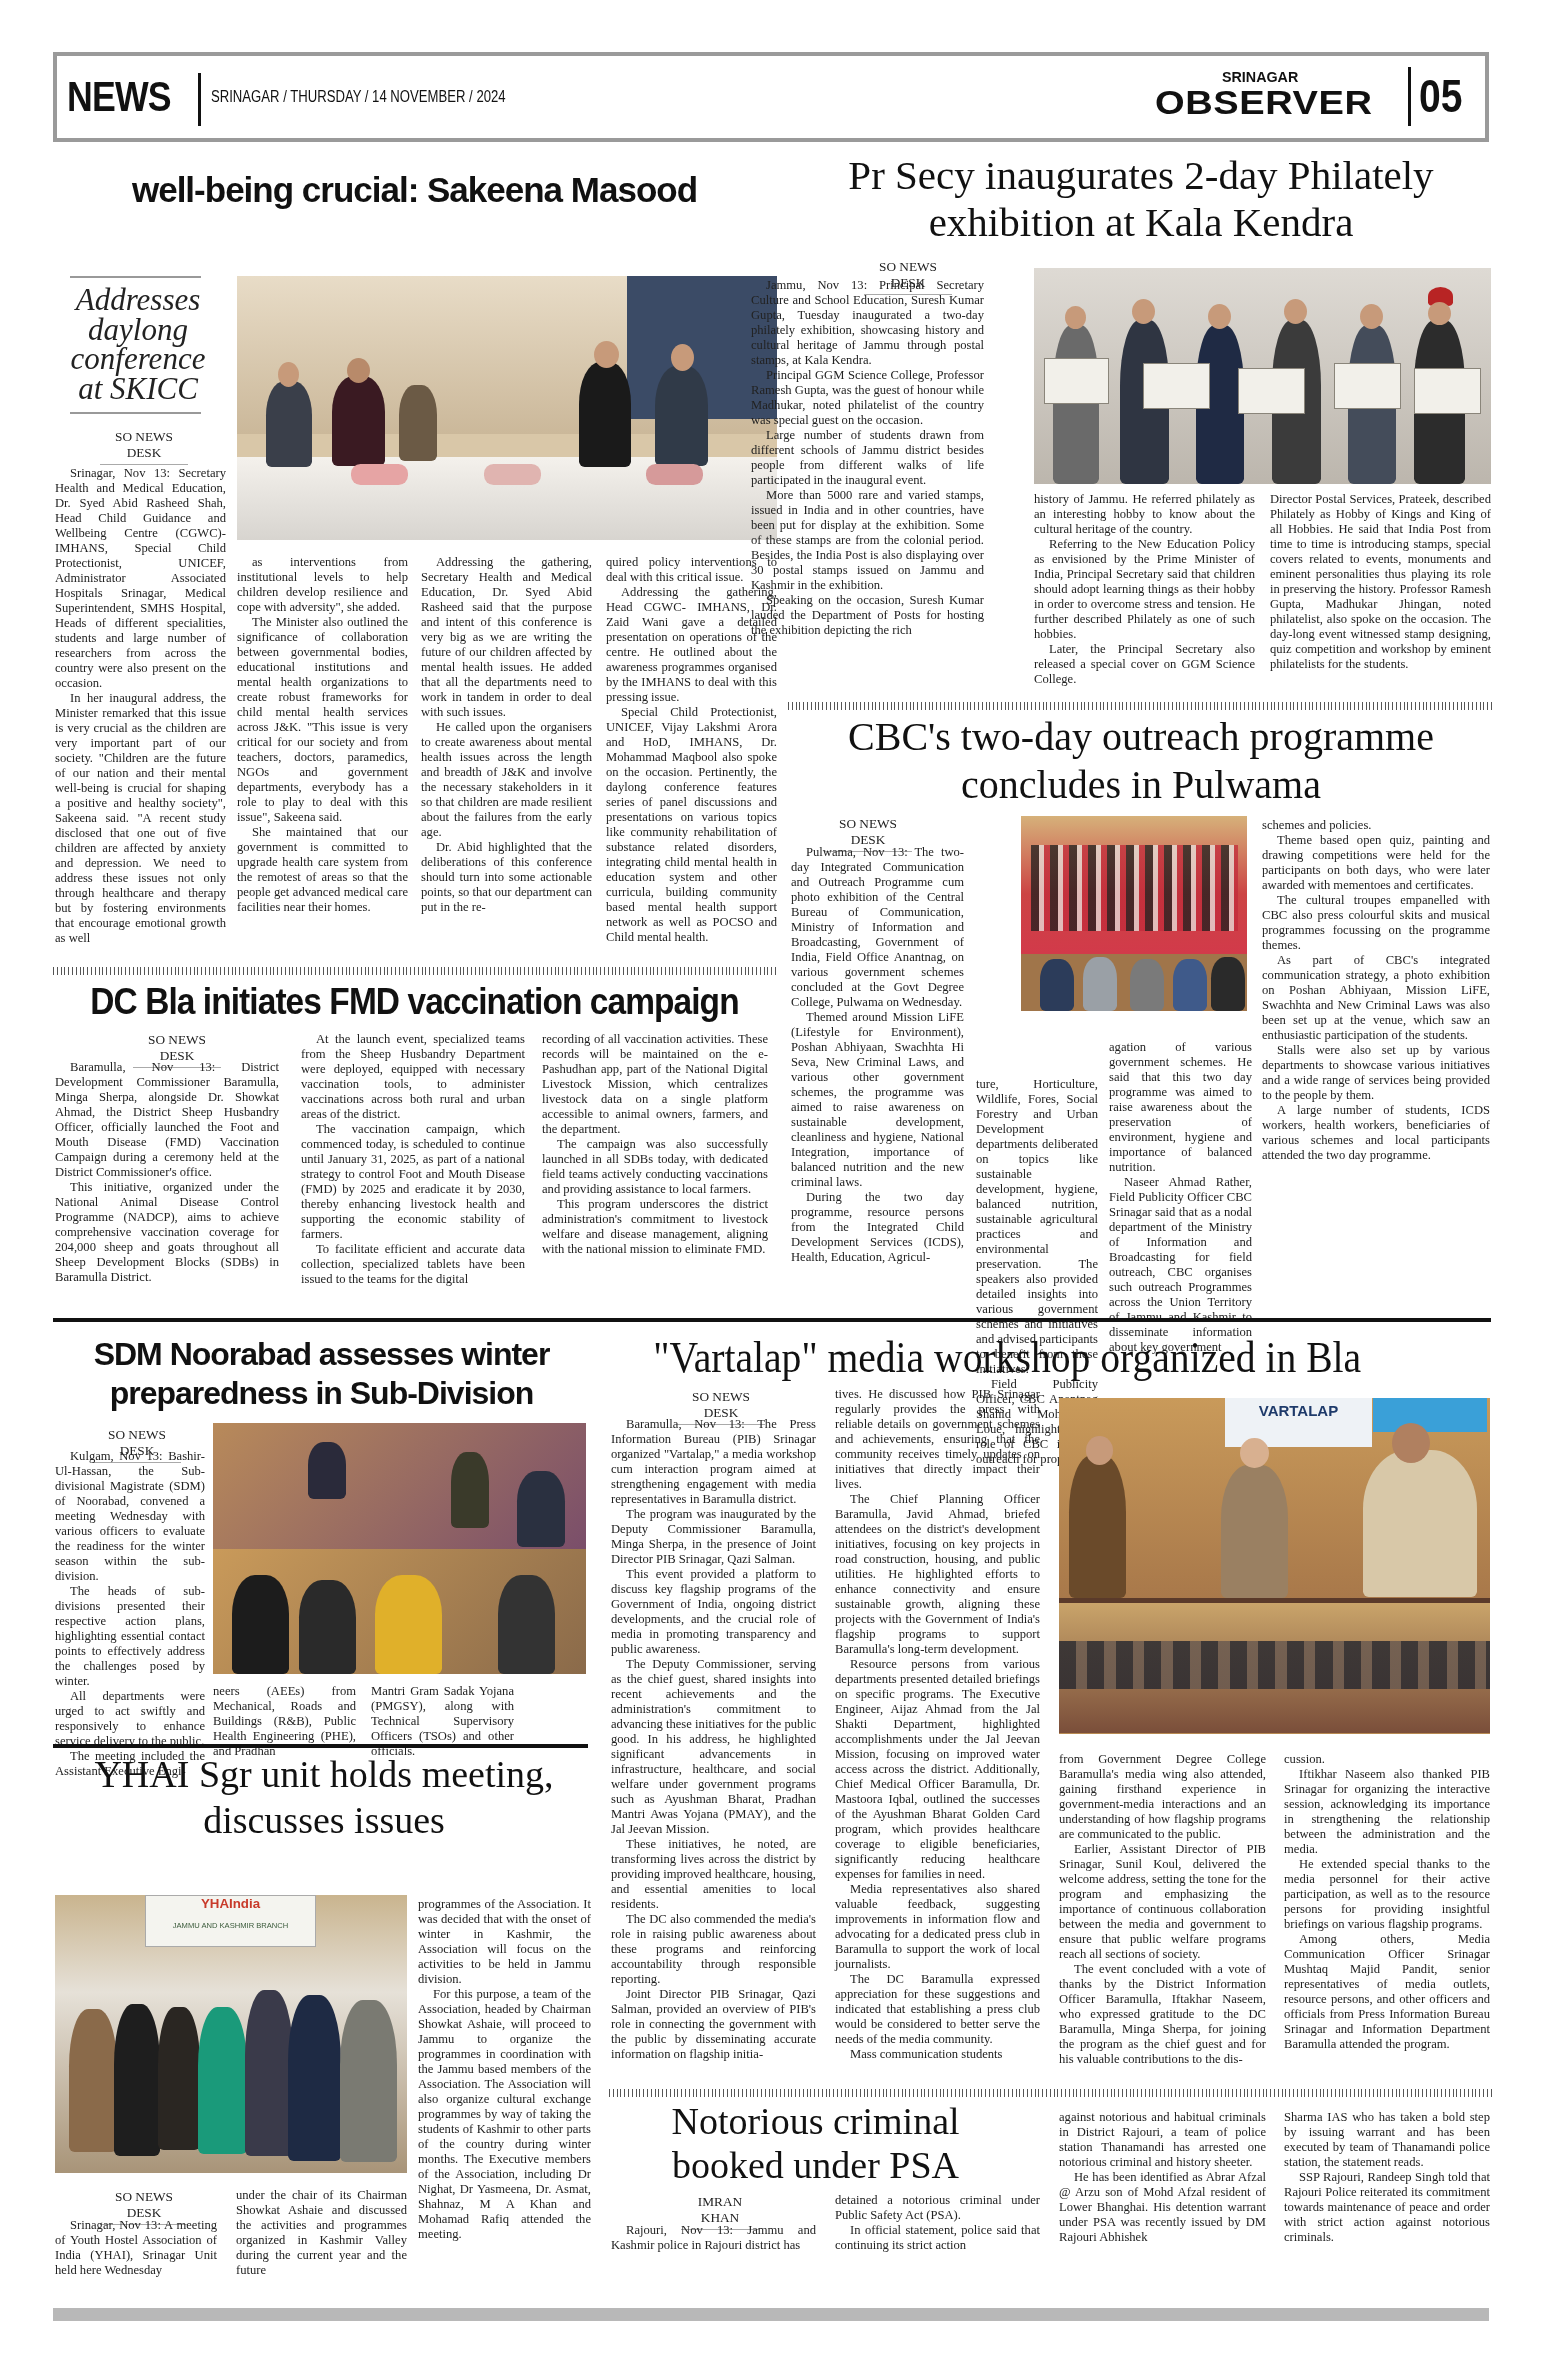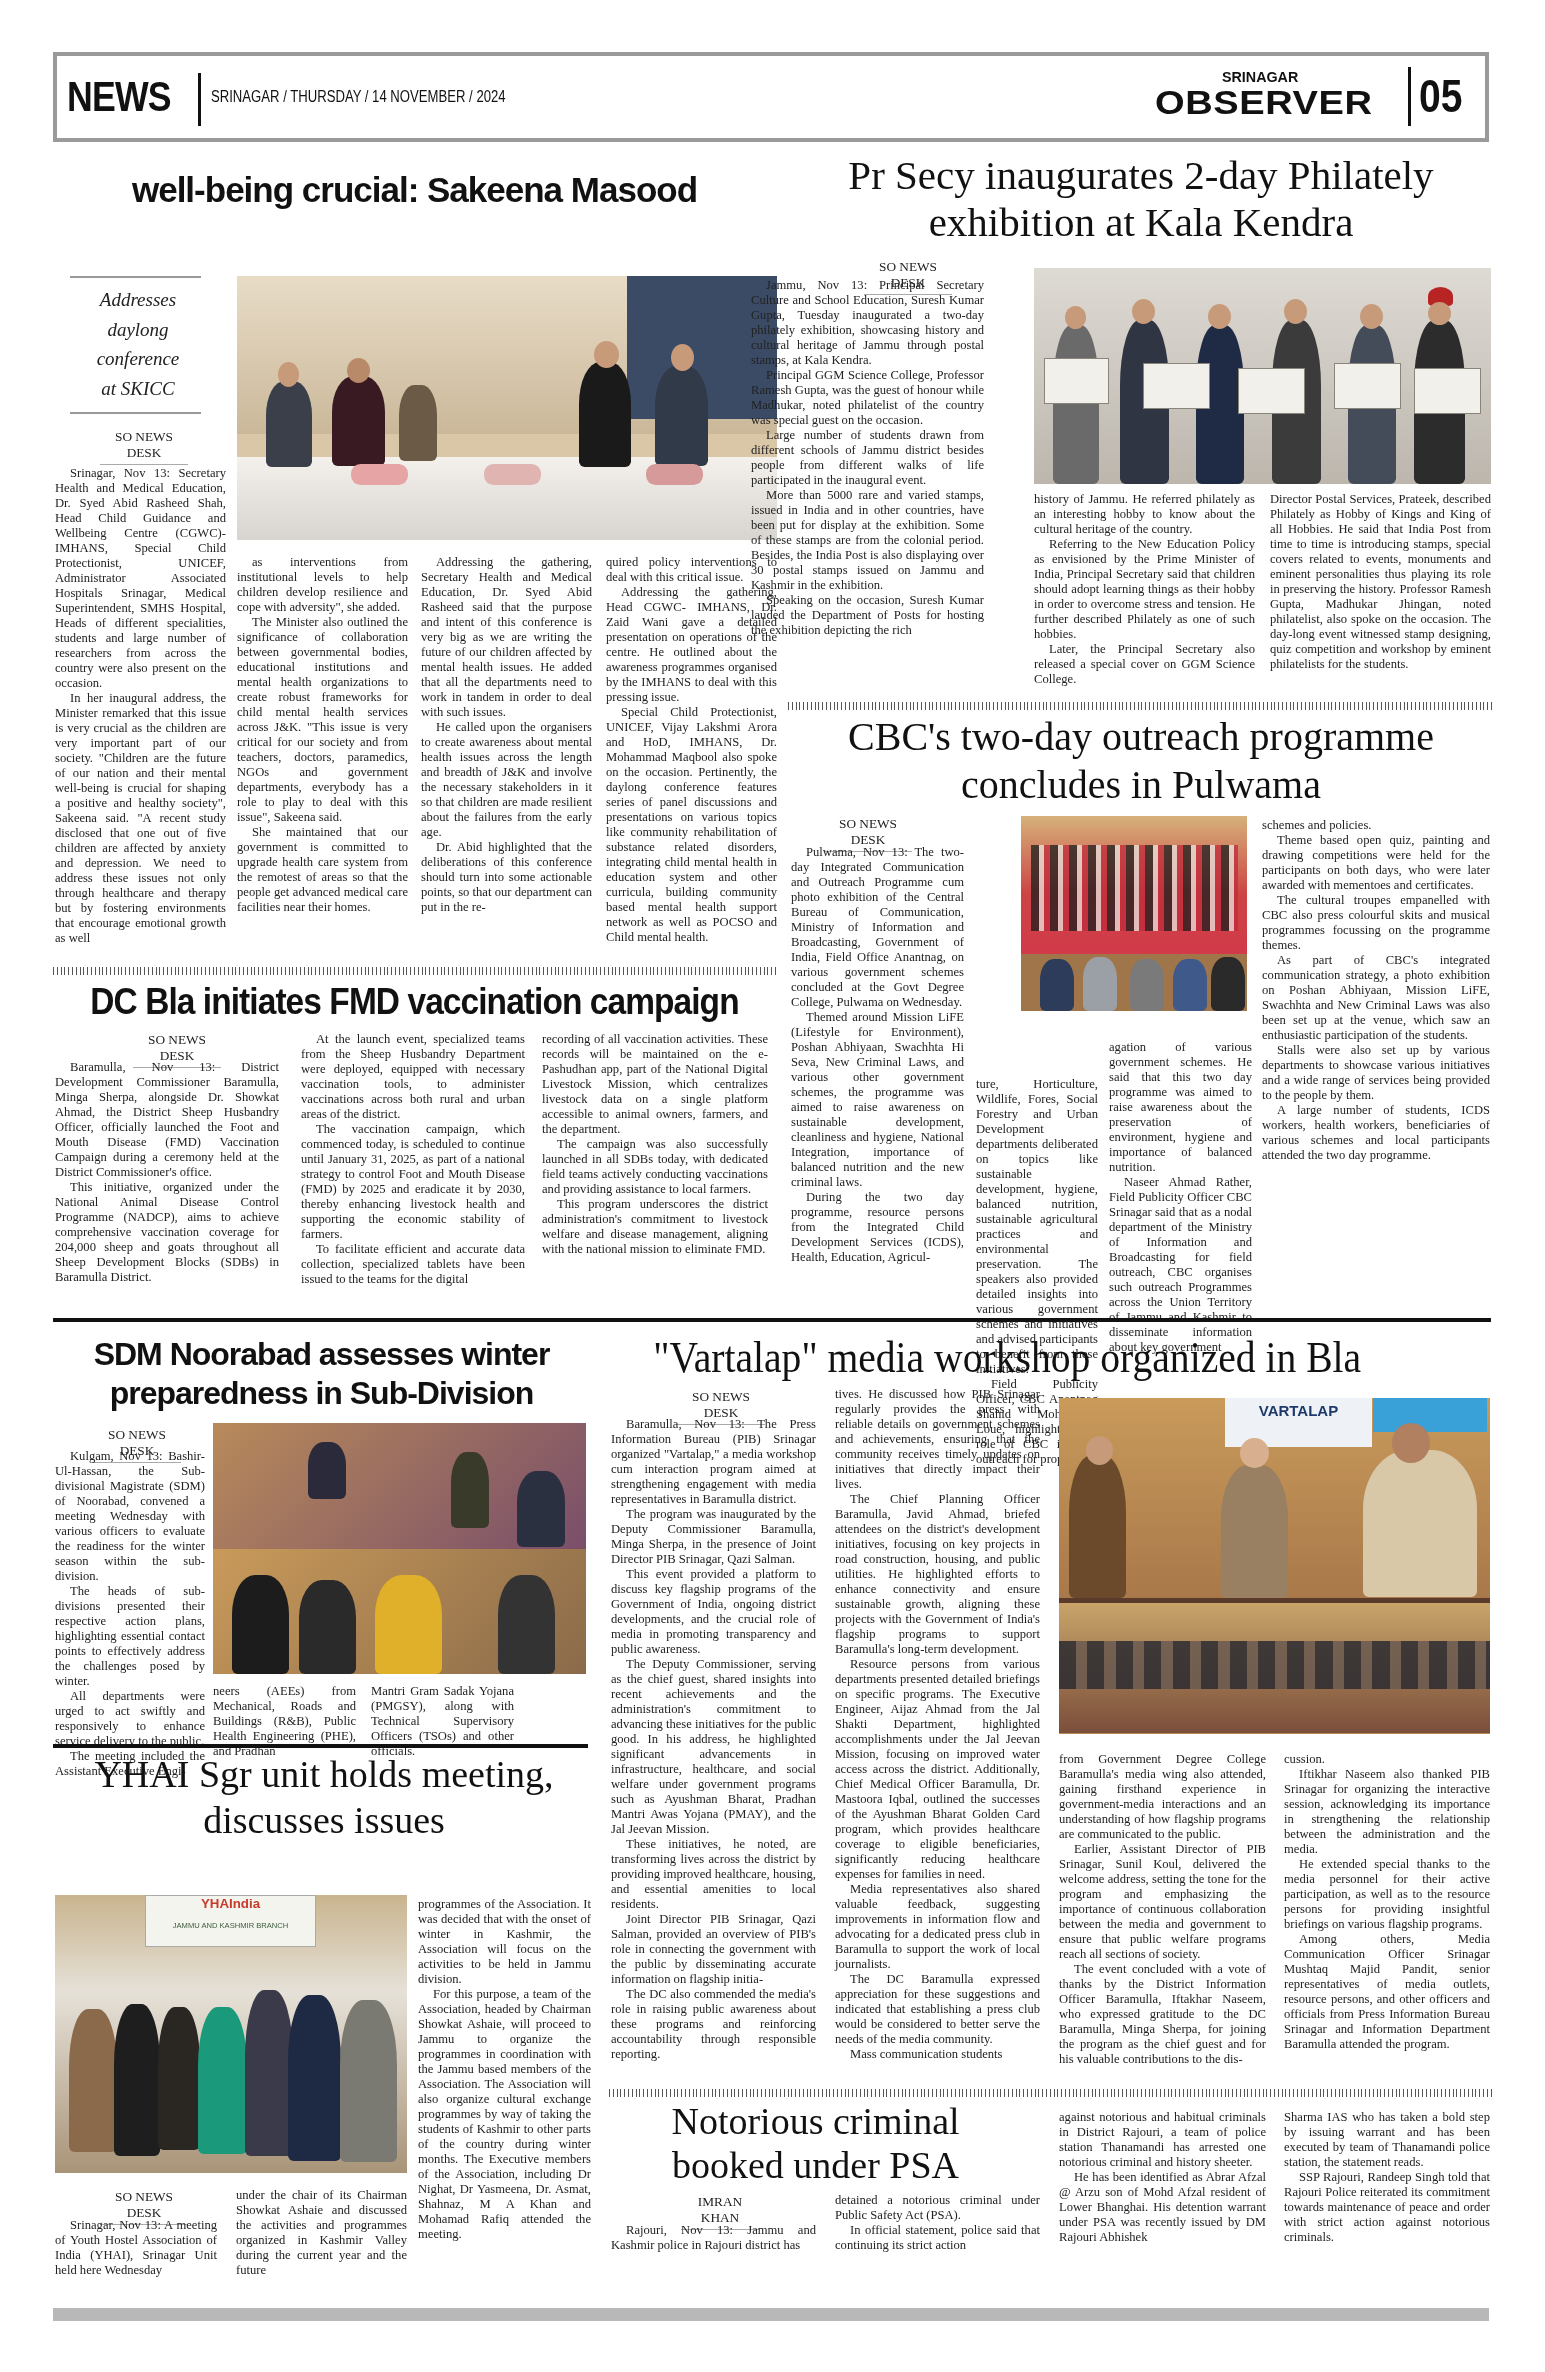--- a/index.html
+++ b/index.html
@@ -17,21 +17,21 @@
 
   .headline-sans { position: absolute; font-family: "Liberation Sans", sans-serif; font-weight: 700; color: #111; text-align: center; letter-spacing: -1px; line-height: 1.22; }
   .headline-serif { position: absolute; font-family: "Liberation Serif", serif; color: #111; text-align: center; line-height: 1.15; }
 
   .byline { position: absolute; font-family: "Liberation Serif", serif; font-size: 13.3px; color: #222; text-align: center; border-bottom: 1.9px solid #aaa; padding-bottom: 2.9px; }
 
   .col { position: absolute; font-family: "Liberation Serif", serif; font-size: 12.6px; line-height: 15px; text-align: justify; color: #222; }
   .col p { text-indent: 15px; hyphens: auto; }
 
   .photo { position: absolute; overflow: hidden; }
-  .deck { position: absolute; font-family: "Liberation Serif", serif; font-style: italic; font-size: 19px; line-height: 29.5px; text-align: center; color: #222; }
+  .deck { position: absolute; font-family: "Liberation Serif", serif; font-style: italic; font-size: 31px; line-height: 29.5px; text-align: center; color: #222; }
   .deck-rule { position: absolute; height: 1.9px; background: #999; }
 
   .dash-rule { position: absolute; height: 7.6px; background-image: repeating-linear-gradient(90deg, #555 0 1px, transparent 1px 3.8px); }
   .solid-rule { position: absolute; height: 3.8px; background: #111; }
   .bottom-bar { position: absolute; left: 53px; top: 2308px; width: 1436px; height: 13.3px; background: #b8b8b8; }
 
   
   .scene { width: 100%; height: 100%; position: relative; padding-left: 16px; }
   .person { position: absolute; border-radius: 40% 40% 5.7px 5.7px; }
   .head { position: absolute; border-radius: 50%; background: #c79a7a; }
@@ -287,22 +287,22 @@
 
 <section>
   <div class="headline-serif" style="left:609px; top:1333px; width:885px; font-size:44px; white-space:nowrap; transform:scaleX(0.9); transform-origin:left;">"Vartalap" media workshop organized in Bla</div>
   <div class="byline" style="left:677px; top:1389px; width:88px;">SO NEWS DESK</div>
   <div class="col" style="left:611px; top:1417px; width:205px;">
     <p>Baramulla, Nov 13: The Press Information Bureau (PIB) Srinagar organized "Vartalap," a media workshop cum interaction program aimed at strengthening engagement with media representatives in Baramulla district.</p>
     <p>The program was inaugurated by the Deputy Commissioner Baramulla, Minga Sherpa, in the presence of Joint Director PIB Srinagar, Qazi Salman.</p>
     <p>This event provided a platform to discuss key flagship programs of the Government of India, ongoing district developments, and the crucial role of media in promoting transparency and public awareness.</p>
     <p>The Deputy Commissioner, serving as the chief guest, shared insights into recent achievements and the administration's commitment to advancing these initiatives for the public good. In his address, he highlighted significant advancements in infrastructure, healthcare, and social welfare under government programs such as Ayushman Bharat, Pradhan Mantri Awas Yojana (PMAY), and the Jal Jeevan Mission.</p>
     <p>These initiatives, he noted, are transforming lives across the district by providing improved healthcare, housing, and essential amenities to local residents.</p>
+    <p>The DC also commended the media's role in raising public awareness about these programs and reinforcing accountability through responsible reporting.</p>
     <p>Joint Director PIB Srinagar, Qazi Salman, provided an overview of PIB's role in connecting the government with the public by disseminating accurate information on flagship initia-</p>
-    <p>The DC also commended the media's role in raising public awareness about these programs and reinforcing accountability through responsible reporting.</p>
   </div>
   <div class="col" style="left:835px; top:1387px; width:205px;">
     <p style="text-indent:0">tives. He discussed how PIB Srinagar regularly provides the press with reliable details on government schemes and achievements, ensuring that the community receives timely updates on initiatives that directly impact their lives.</p>
     <p>The Chief Planning Officer Baramulla, Javid Ahmad, briefed attendees on the district's development initiatives, focusing on key projects in road construction, housing, and public utilities. He highlighted efforts to enhance connectivity and ensure sustainable growth, aligning these projects with the Government of India's flagship programs to support Baramulla's long-term development.</p>
     <p>Resource persons from various departments presented detailed briefings on specific programs. The Executive Engineer, Aijaz Ahmad from the Jal Shakti Department, highlighted accomplishments under the Jal Jeevan Mission, focusing on improved water access across the district. Additionally, Chief Medical Officer Baramulla, Dr. Mastoora Iqbal, outlined the successes of the Ayushman Bharat Golden Card program, which provides healthcare coverage to eligible beneficiaries, significantly reducing healthcare expenses for families in need.</p>
     <p>Media representatives also shared valuable feedback, suggesting improvements in information flow and advocating for a dedicated press club in Baramulla to support the work of local journalists.</p>
     <p>The DC Baramulla expressed appreciation for these suggestions and indicated that establishing a press club would be considered to better serve the needs of the media community.</p>
     <p>Mass communication students</p>
   </div>
   <div class="photo" style="left:1059px; top:1398px; width:431px; height:336px; background:#b88a52;">

